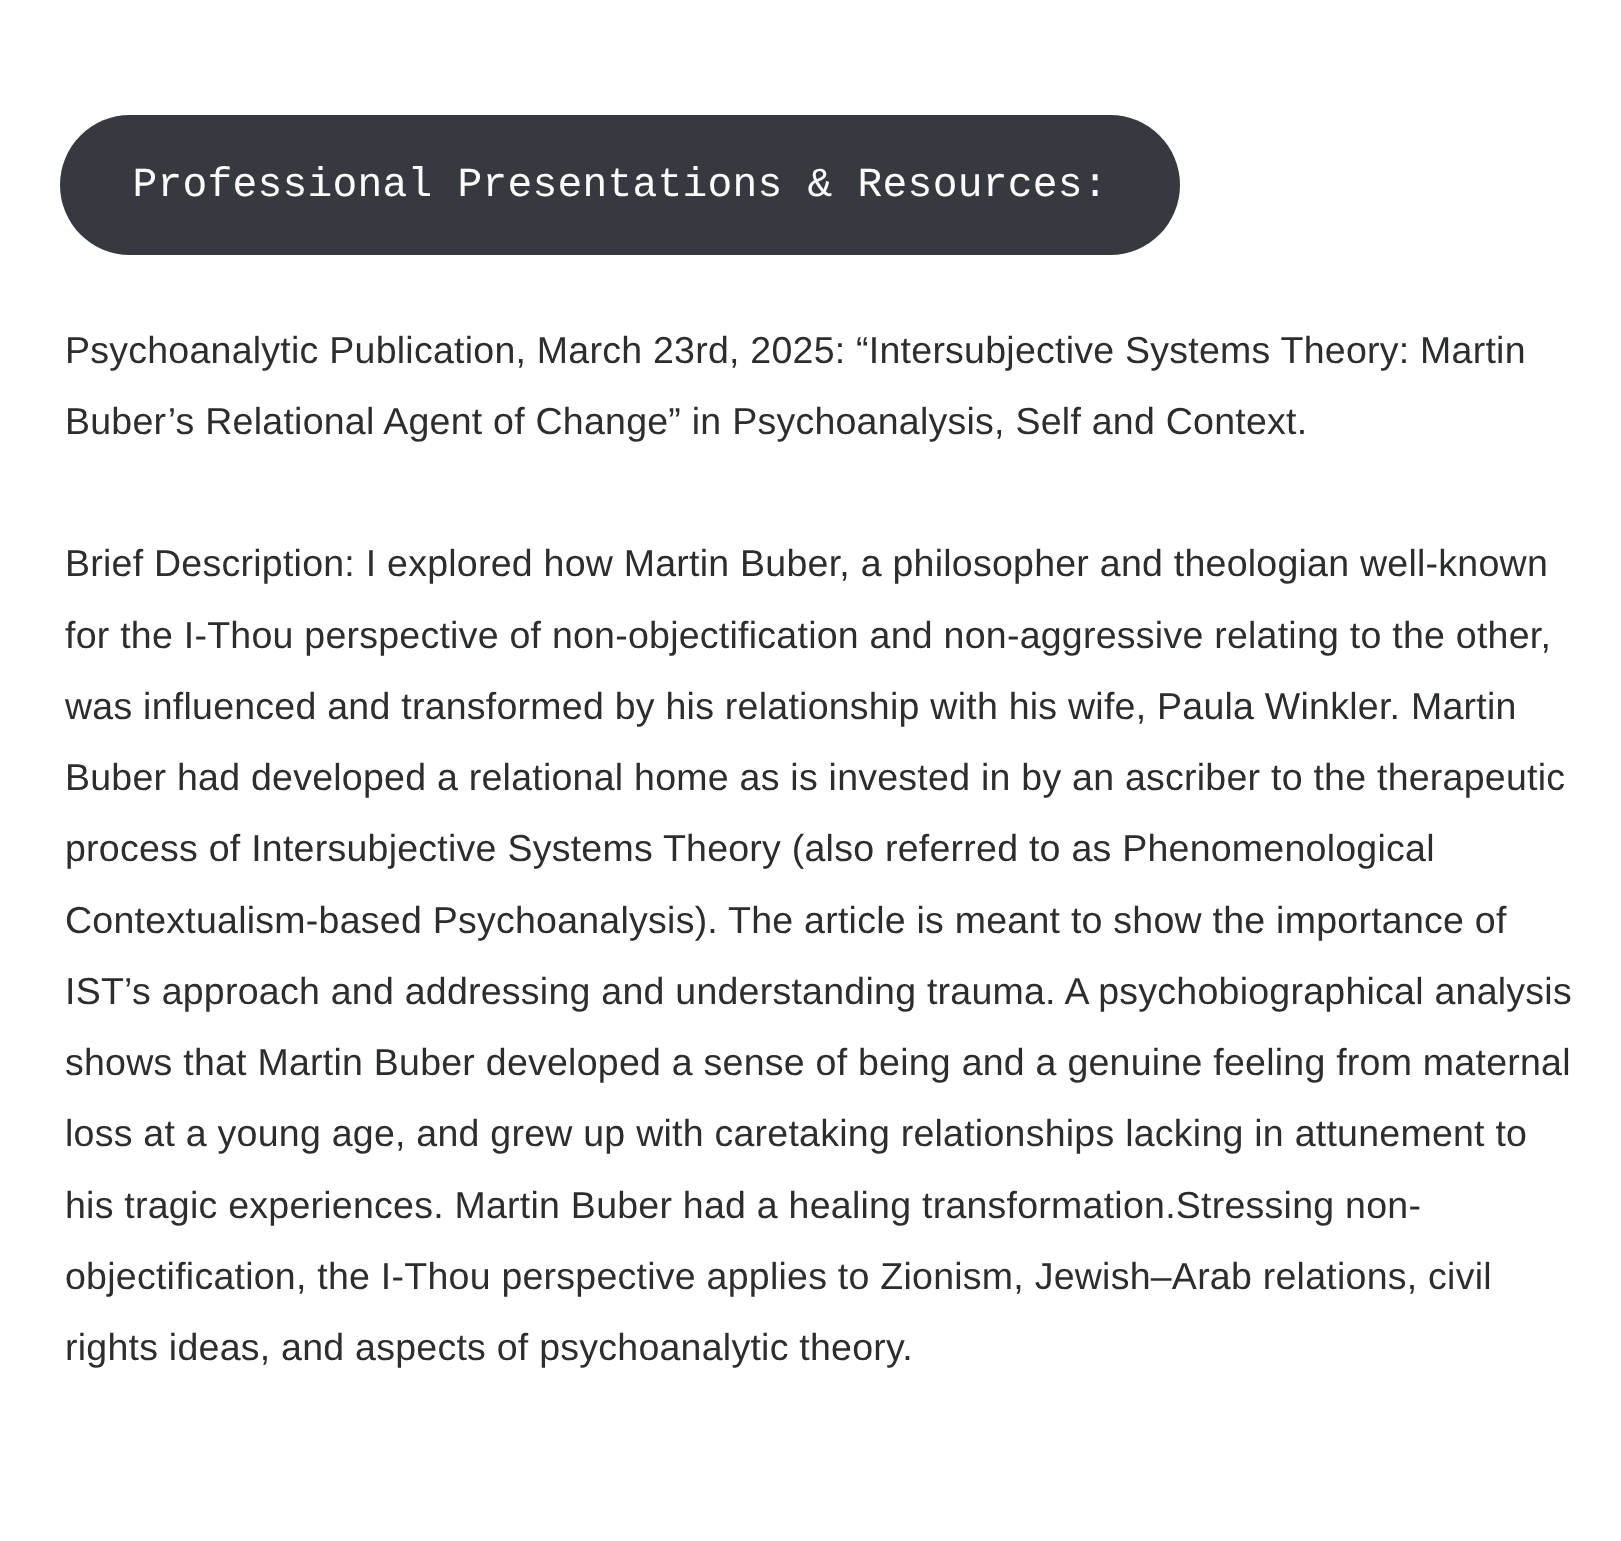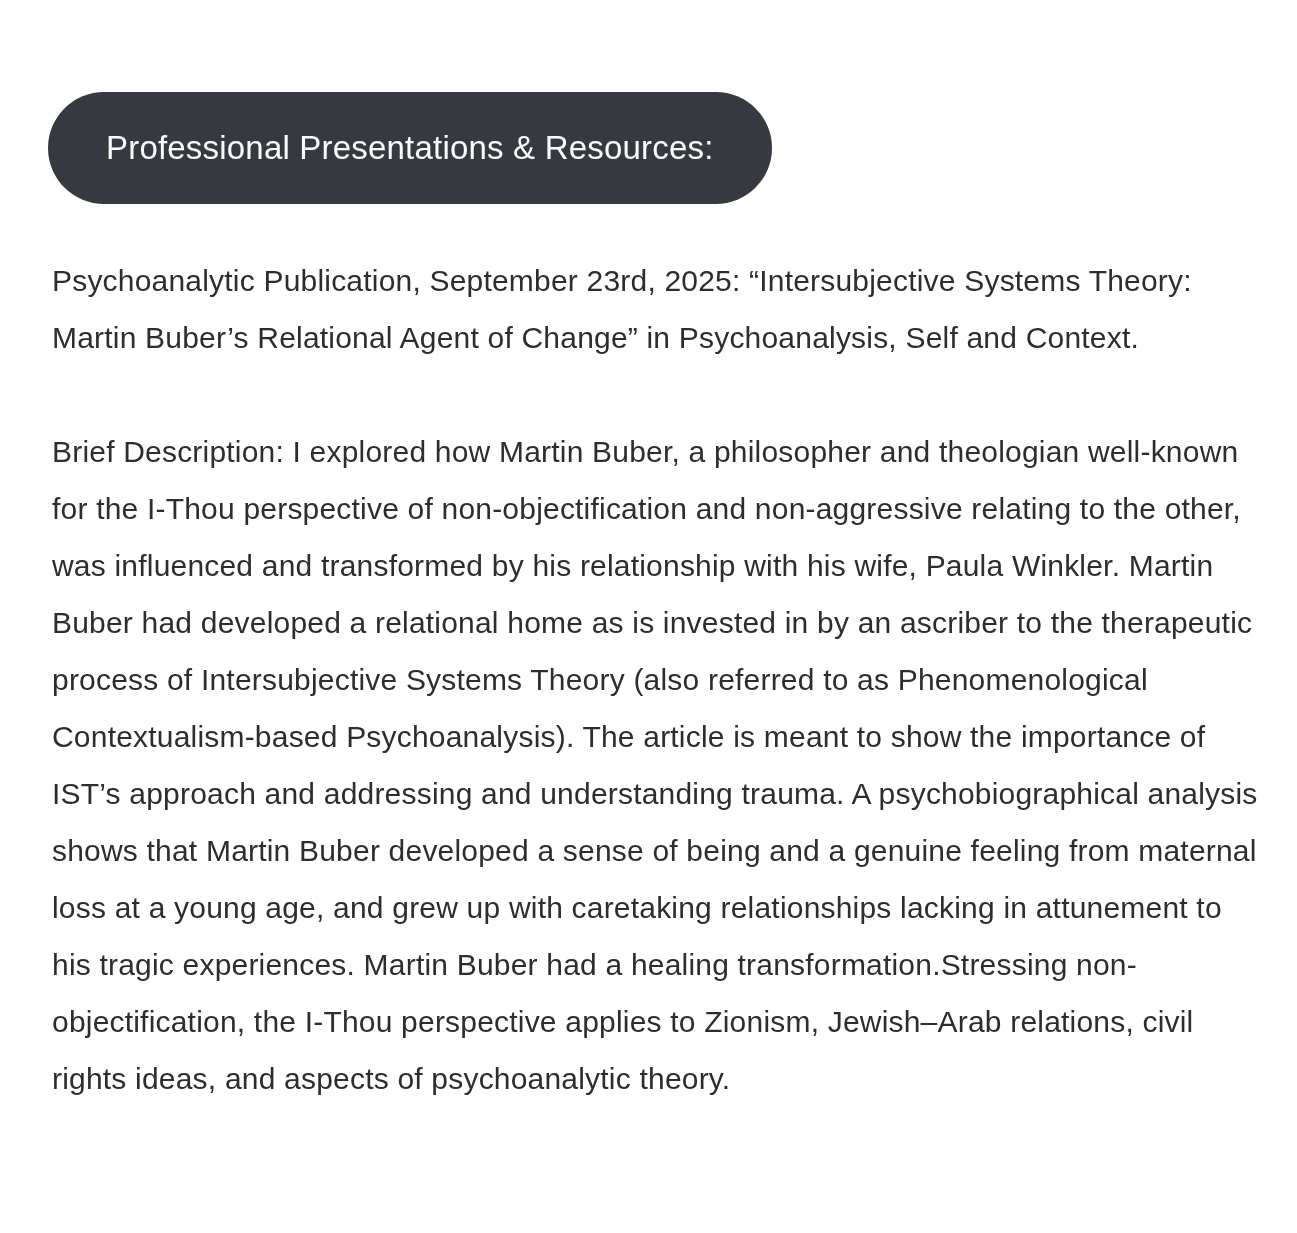--- a/index.html
+++ b/index.html
@@ -23,20 +23,21 @@
     height: 112px;
     border-radius: 56px;
     background: #36393f;
     color: #fbfbfb;
     display: inline-flex;
     align-items: center;
     padding: 0 58px;
     font-size: 33px;
     letter-spacing: 0.2px;
     white-space: nowrap;
+    font-family: Liberation Mono, monospace;
   }
   .content {
     position: absolute;
     left: 52px;
     top: 252px;
     width: 1216px;
   }
   .content p {
     margin: 0 0 57px 0;
     font-size: 30px;
@@ -48,17 +49,17 @@
 </head>
 <body>
 
 <div class="page">
 
   <div class="badge">
     <span>Professional Presentations &amp; Resources:</span>
   </div>
 
   <div class="content">
-    <p>Psychoanalytic Publication, September 23rd, 2025: “Intersubjective Systems Theory: Martin Buber’s Relational Agent of Change” in Psychoanalysis, Self and Context.</p>
+    <p>Psychoanalytic Publication, March 23rd, 2025: “Intersubjective Systems Theory: Martin Buber’s Relational Agent of Change” in Psychoanalysis, Self and Context.</p>
     <p>Brief Description: I explored how Martin Buber, a philosopher and theologian well-known for the I-Thou perspective of non-objectification and non-aggressive relating to the other, was influenced and transformed by his relationship with his wife, Paula Winkler. Martin Buber had developed a relational home as is invested in by an ascriber to the therapeutic process of Intersubjective Systems Theory (also referred to as Phenomenological Contextualism-based Psychoanalysis). The article is meant to show the importance of IST’s approach and addressing and understanding trauma. A psychobiographical analysis shows that Martin Buber developed a sense of being and a genuine feeling from maternal loss at a young age, and grew up with caretaking relationships lacking in attunement to his tragic experiences. Martin Buber had a healing transformation.Stressing non-objectification, the I-Thou perspective applies to Zionism, Jewish–Arab relations, civil rights ideas, and aspects of psychoanalytic theory.</p>
   </div>
 
 </div>
 
 </body></html>

